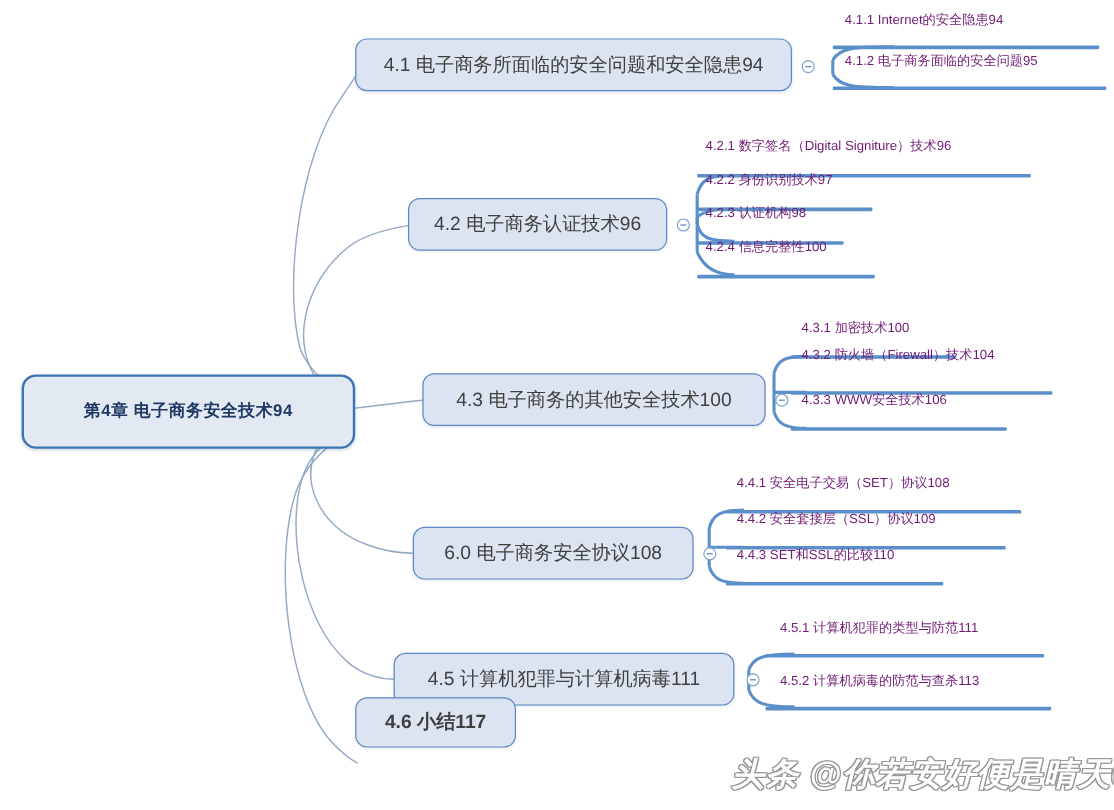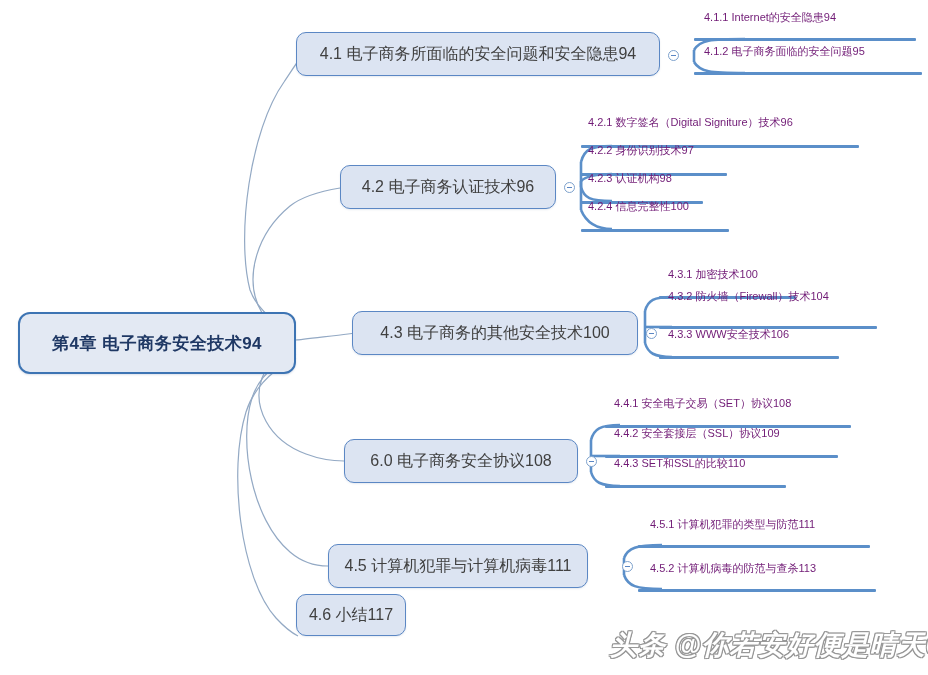--- a/index.html
+++ b/index.html
@@ -32,21 +32,21 @@
     position: absolute;
     box-sizing: border-box;
     display: flex;
     align-items: center;
     justify-content: center;
     background: #e3e9f3;
     border: 2px solid #3d74b3;
     border-radius: 12px;
     color: #1f3864;
     font-weight: bold;
-    font-size: 17px;
+    font-size: 14px;
     letter-spacing: 0.5px;
     white-space: nowrap;
     box-shadow: 0 1px 2px rgba(60,90,140,0.18);
   }
 
   
   .l1-node {
     position: absolute;
     box-sizing: border-box;
     display: flex;
@@ -249,34 +249,34 @@
   <div class="l2-node" style="left:614px; top:432px; height:22px;text-align:center;">
     <span class="l2-text">4.4.2  安全套接层（SSL）协议109</span>
   </div>
   <div class="l2-underline" style="left:605px; top:455px; width:233px;"></div>
 
   <div class="l2-node" style="left:614px; top:462px; height:22px;">
     <span class="l2-text">4.4.3  SET和SSL的比较110</span>
   </div>
   <div class="l2-underline" style="left:605px; top:485px; width:181px;"></div>
 
-  <div class="l1-node" style="left:328px; top:544px; width:260px; height:44px;">
+  <div class="l1-node" style="left:328px; top:544px; width:284px; height:44px;">
     <span>4.5  计算机犯罪与计算机病毒111</span>
   </div>
   <div class="toggle" style="left:622px; top:561px;"></div>
 
   <div class="l2-node" style="left:650px; top:523px; height:22px;">
     <span class="l2-text">4.5.1  计算机犯罪的类型与防范111</span>
   </div>
   <div class="l2-underline" style="left:638px; top:545px; width:232px;"></div>
 
   <div class="l2-node" style="left:650px; top:567px; height:22px;">
     <span class="l2-text">4.5.2  计算机病毒的防范与查杀113</span>
   </div>
   <div class="l2-underline" style="left:638px; top:589px; width:238px;"></div>
 
-  <div class="l1-node" style="left:296px; top:594px; width:110px; height:42px;">
+  <div class="l1-node" style="left:296px; top:581px; width:134px; height:42px;font-weight:bold;">
     <span>4.6  小结117</span>
   </div>
 
   <div class="watermark" style="left:610px; top:627px;">头条 @你若安好便是晴天08</div>
 
 </div>
 
 </body></html>

